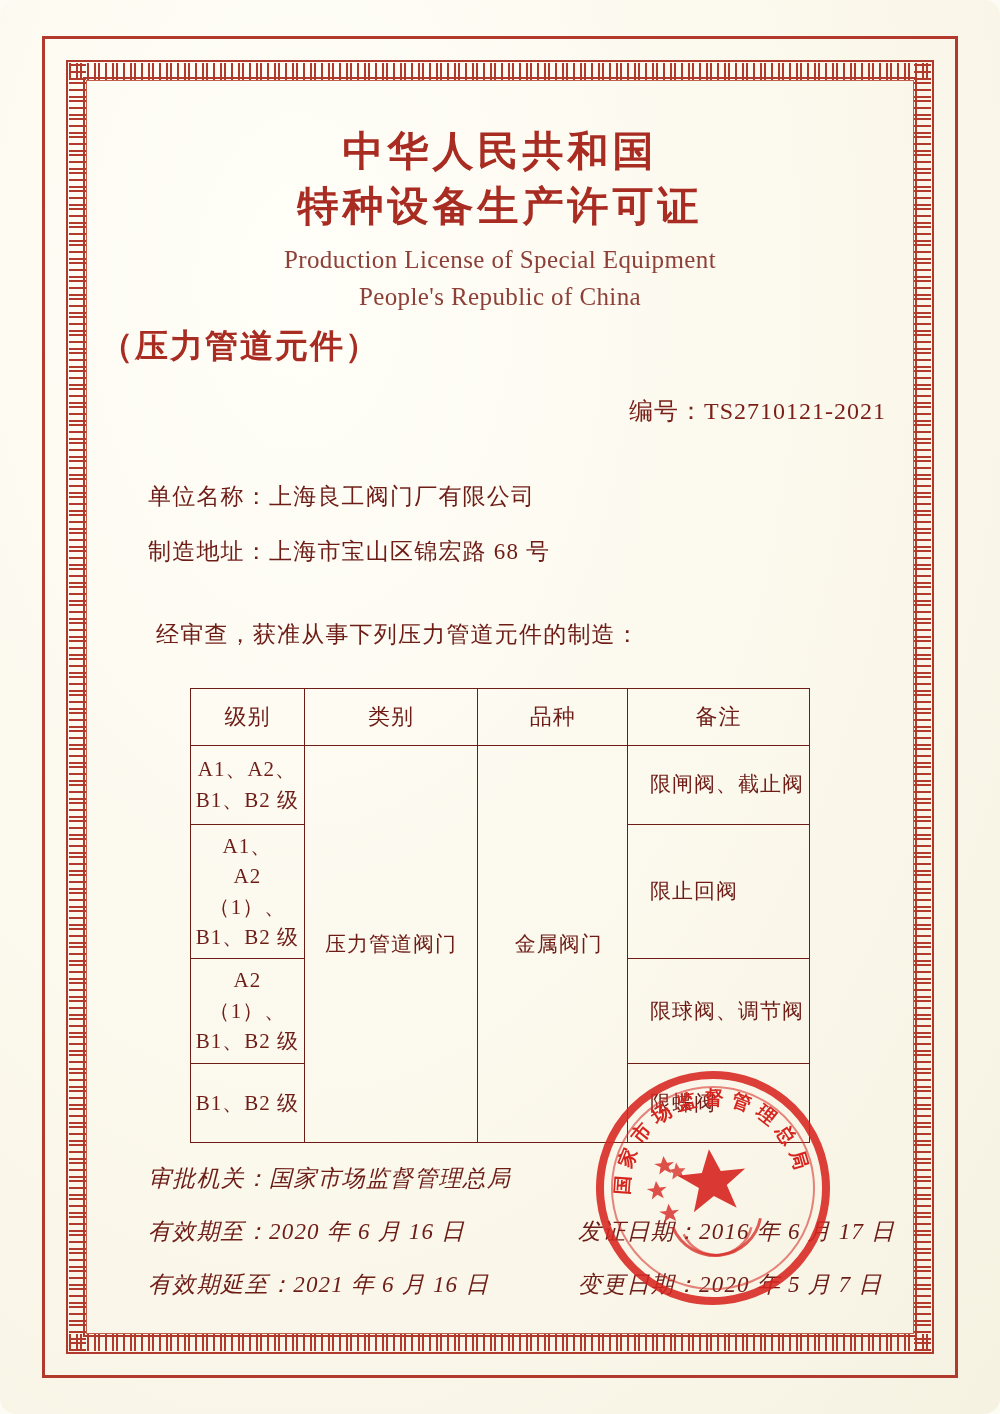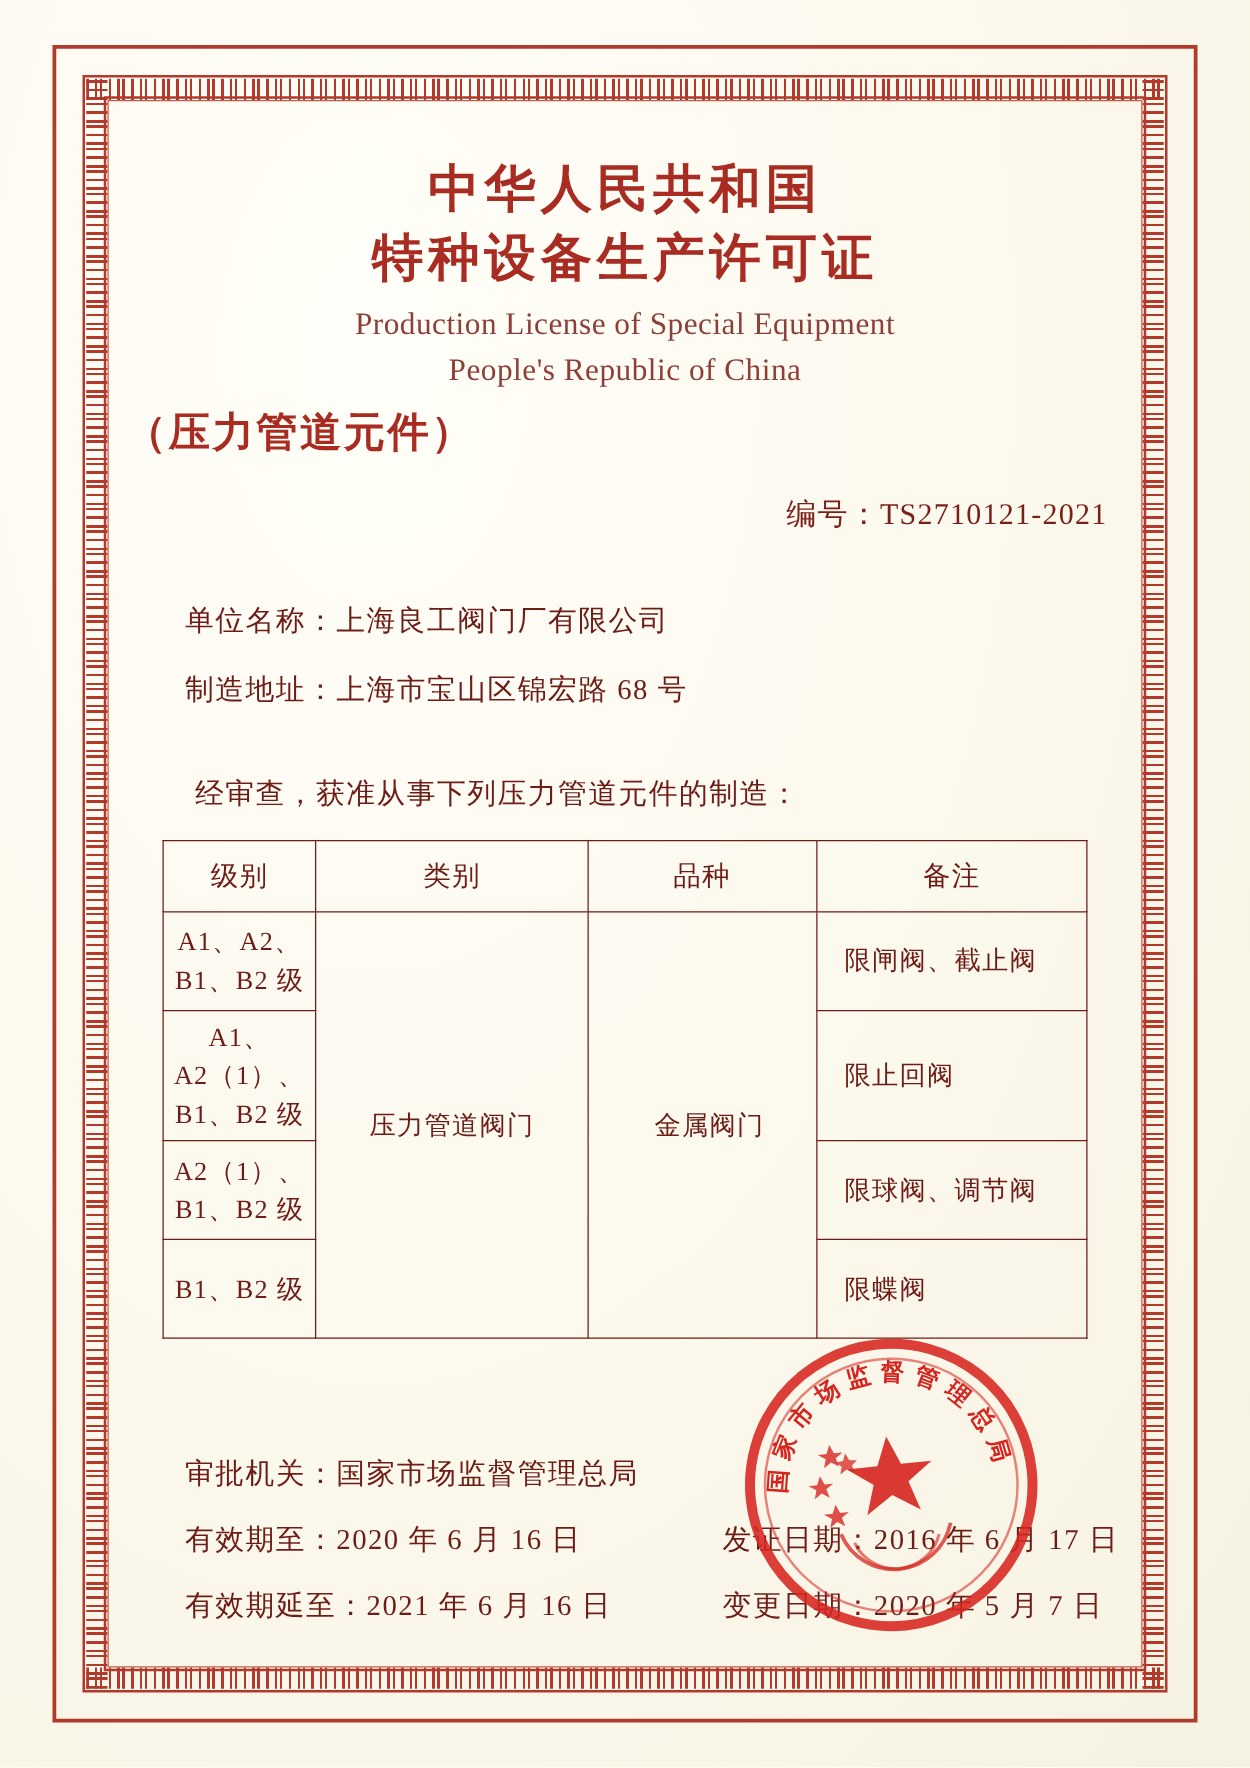--- a/index.html
+++ b/index.html
@@ -14,20 +14,21 @@
     color: #7a2018;
     overflow: hidden;
   }
 
   .page {
     position: relative;
     width: 1000px;
     height: 1414px;
     background:
       radial-gradient(ellipse at 30% 20%, #fffef8 0%, #fbf8ec 55%, #f6f2e2 100%);
+    border-radius: 16px;
   }
 
   
   .border-outer {
     position: absolute;
     left: 42px;
     top: 36px;
     right: 42px;
     bottom: 36px;
     border: 3px solid #b23a2c;
@@ -160,22 +161,22 @@
 
   .statement {
     font-size: 23px;
     color: #6d1c16;
     margin-left: 56px;
     margin-top: 52px;
     letter-spacing: 1.2px;
   }
 
   table.grant {
-    margin: 22px auto 0 auto;
-    width: 740px;
+    margin: 38px auto 0 auto;
+    width: 620px;
     border-collapse: collapse;
     color: #6d1c16;
   }
   table.grant th, table.grant td {
     border: 1px solid #6d1c16;
     text-align: center;
     font-size: 21px;
     font-family: "Liberation Serif", "DejaVu Serif", serif;
     padding: 6px 4px;
     line-height: 1.45;
@@ -189,20 +190,21 @@
   table.grant td.level { width: 118px; height: 66px; text-align: center; }
   table.grant td.cat { width: 232px; }
   table.grant td.kind { width: 180px; padding-left: 16px; }
   table.grant td.note { width: 208px; text-align: left; padding-left: 22px; }
 
   .footer {
     position: absolute;
     left: 0;
     right: 0;
     bottom: 18px;
+    font-style: italic;
   }
   .foot-line {
     font-size: 23px;
     color: #6d1c16;
     margin-left: 48px;
     margin-top: 22px;
     letter-spacing: 1.2px;
     display: flex;
   }
   .foot-left { width: 430px; }

